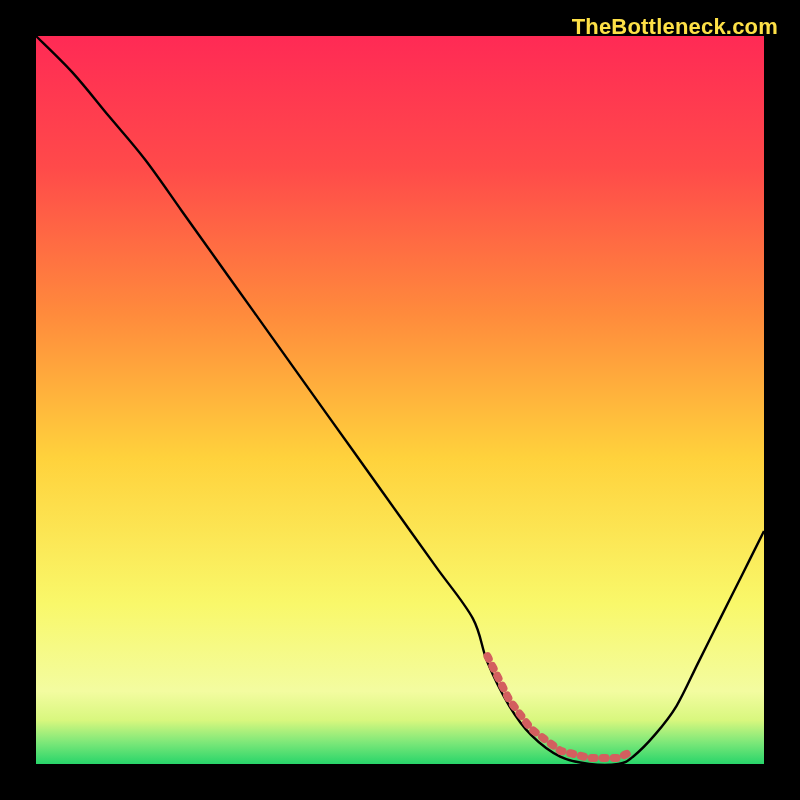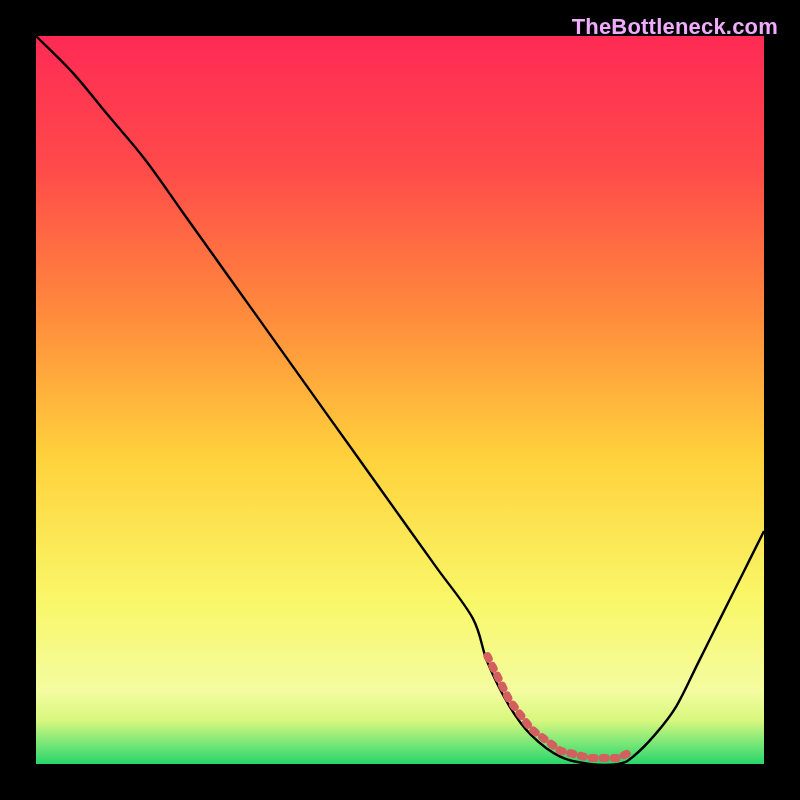--- a/index.html
+++ b/index.html
@@ -16,21 +16,21 @@
     left: 16px;
     top: 16px;
     width: 768px;
     height: 768px;
     background: #000;
   }
   .watermark {
     position: absolute;
     top: -2px;
     right: 6px;
-    color: #f0abfc;
+    color: #fde047;
     font-size: 22px;
     font-weight: 600;
     letter-spacing: 0.2px;
     z-index: 5;
   }
   svg {
     display: block;
     width: 768px;
     height: 768px;
   }

